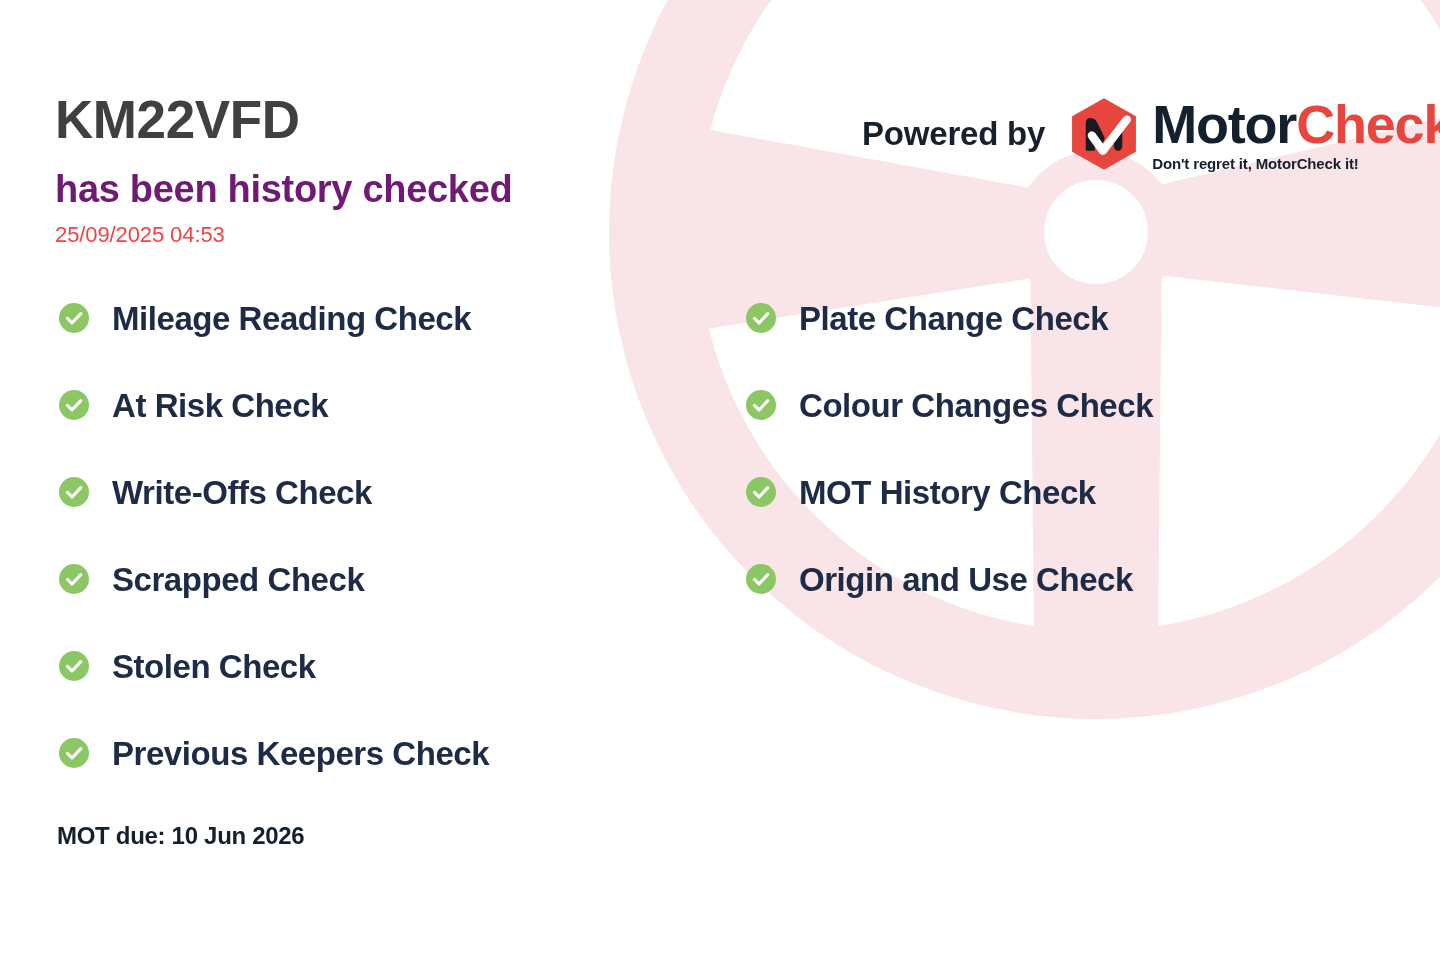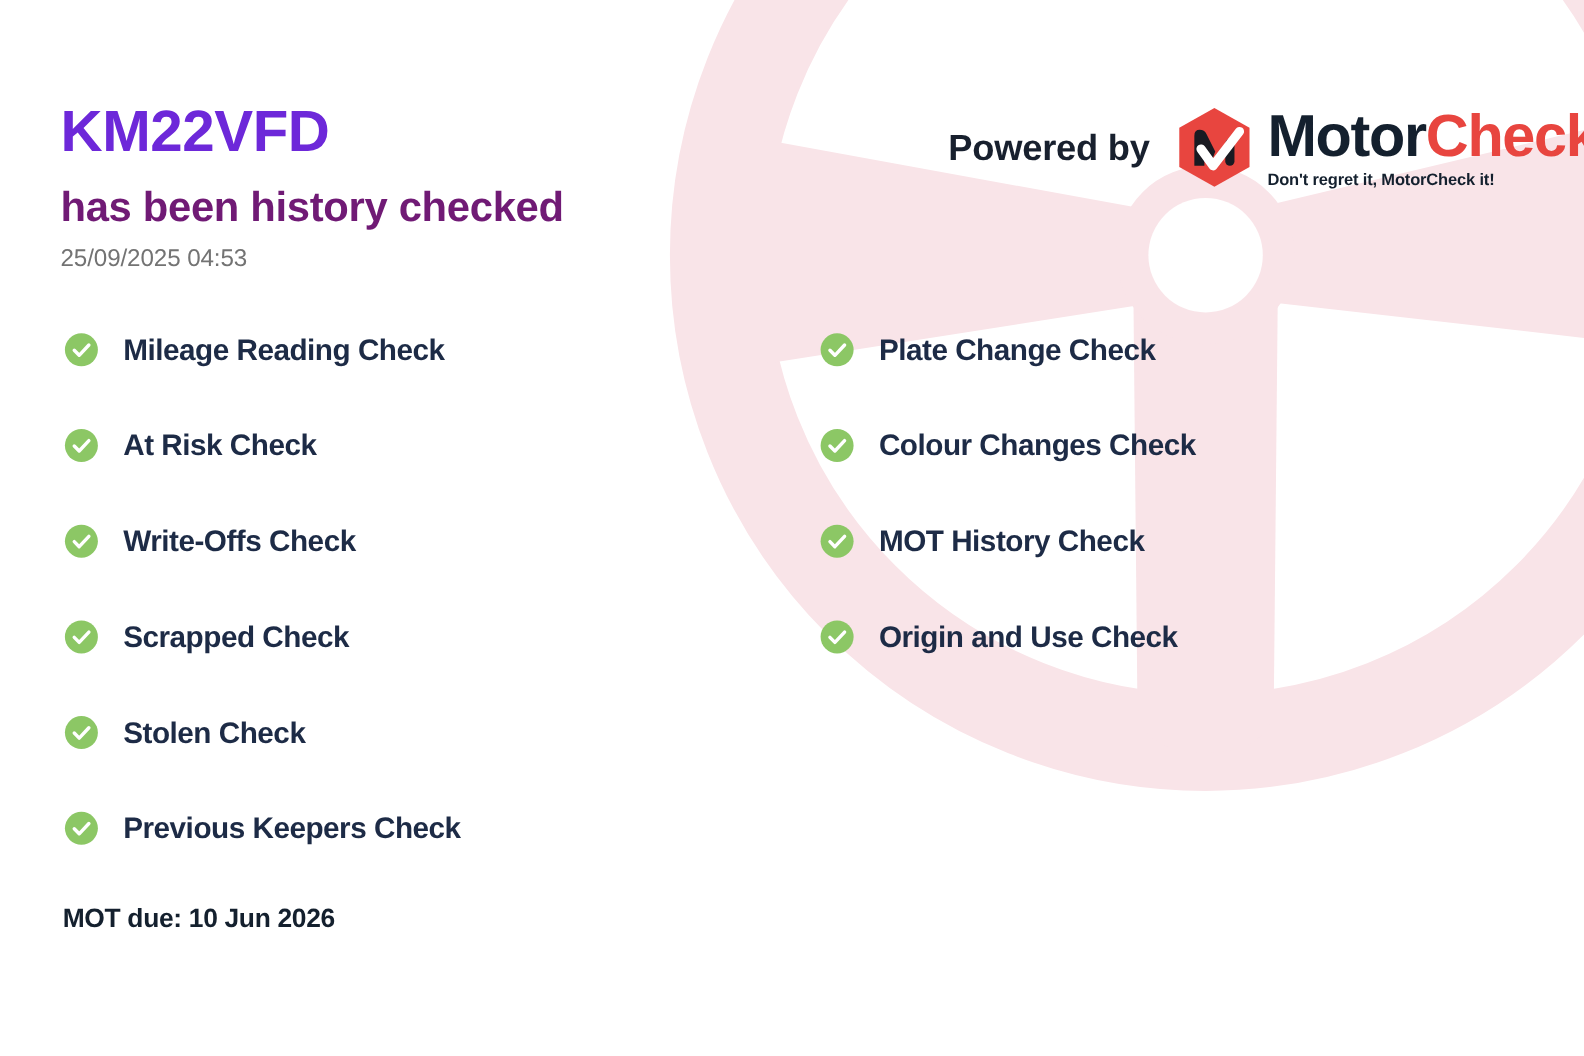--- a/index.html
+++ b/index.html
@@ -37,38 +37,38 @@
   
   .header-left {
     position: absolute;
     left: 55px;
     top: 92px;
     z-index: 5;
   }
   .plate-line {
     font-size: 53px;
     font-weight: 700;
-    color: #6d28d9;
+    color: #404040;
     letter-spacing: -0.4px;
     line-height: 1.07;
     white-space: nowrap;
   }
   .checked-line {
     font-size: 38px;
     font-weight: 700;
     color: #701a75;
     letter-spacing: -0.3px;
     line-height: 1.18;
     margin-top: 18px;
     white-space: nowrap;
   }
   .timestamp {
     font-size: 22px;
     font-weight: 400;
-    color: #737373;
+    color: #ef4444;
     letter-spacing: -0.1px;
     margin-top: 10px;
     white-space: nowrap;
   }
 
   
   .powered-block {
     position: absolute;
     left: 862px;
     top: 96px;
@@ -134,21 +134,21 @@
   }
   .check-row:last-child { margin-bottom: 0; }
 
   .check-icon {
     width: 32px;
     height: 32px;
     flex: 0 0 auto;
   }
   .check-label {
     margin-left: 22px;
-    font-size: 27px;
+    font-size: 33px;
     font-weight: 700;
     color: #1d2b46;
     letter-spacing: -0.45px;
     line-height: 1;
   }
 
   
   .mot-due {
     position: absolute;
     left: 57px;

